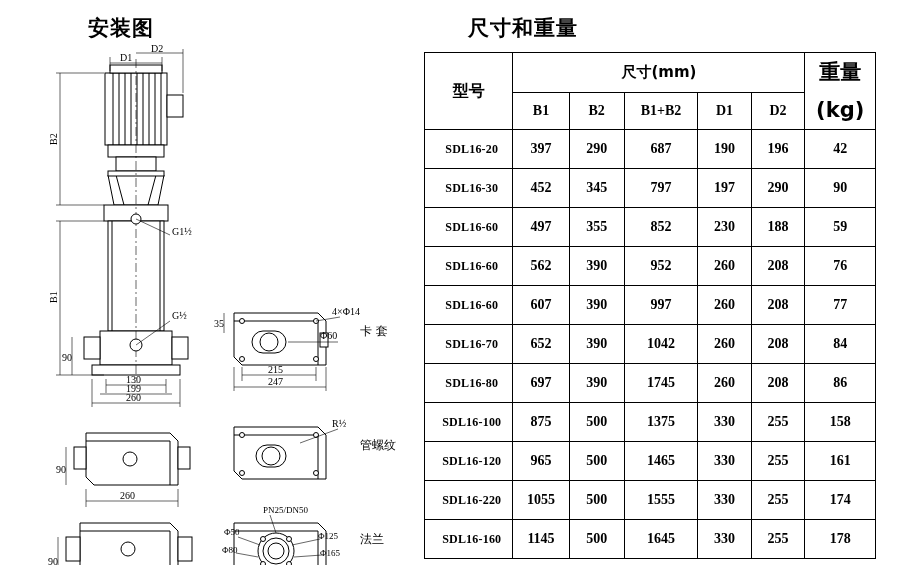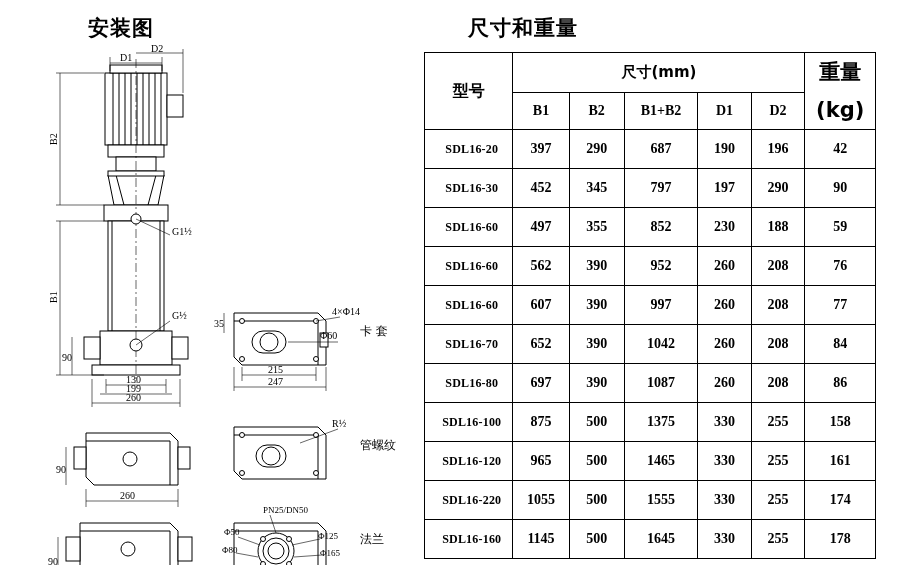--- a/index.html
+++ b/index.html
@@ -322,21 +322,21 @@
           <td>390</td>
           <td>1042</td>
           <td>260</td>
           <td>208</td>
           <td>84</td>
         </tr>
         <tr>
           <td class="model">SDL16-80</td>
           <td>697</td>
           <td>390</td>
-          <td>1087</td>
+          <td>1745</td>
           <td>260</td>
           <td>208</td>
           <td>86</td>
         </tr>
         <tr>
           <td class="model">SDL16-100</td>
           <td>875</td>
           <td>500</td>
           <td>1375</td>
           <td>330</td>

